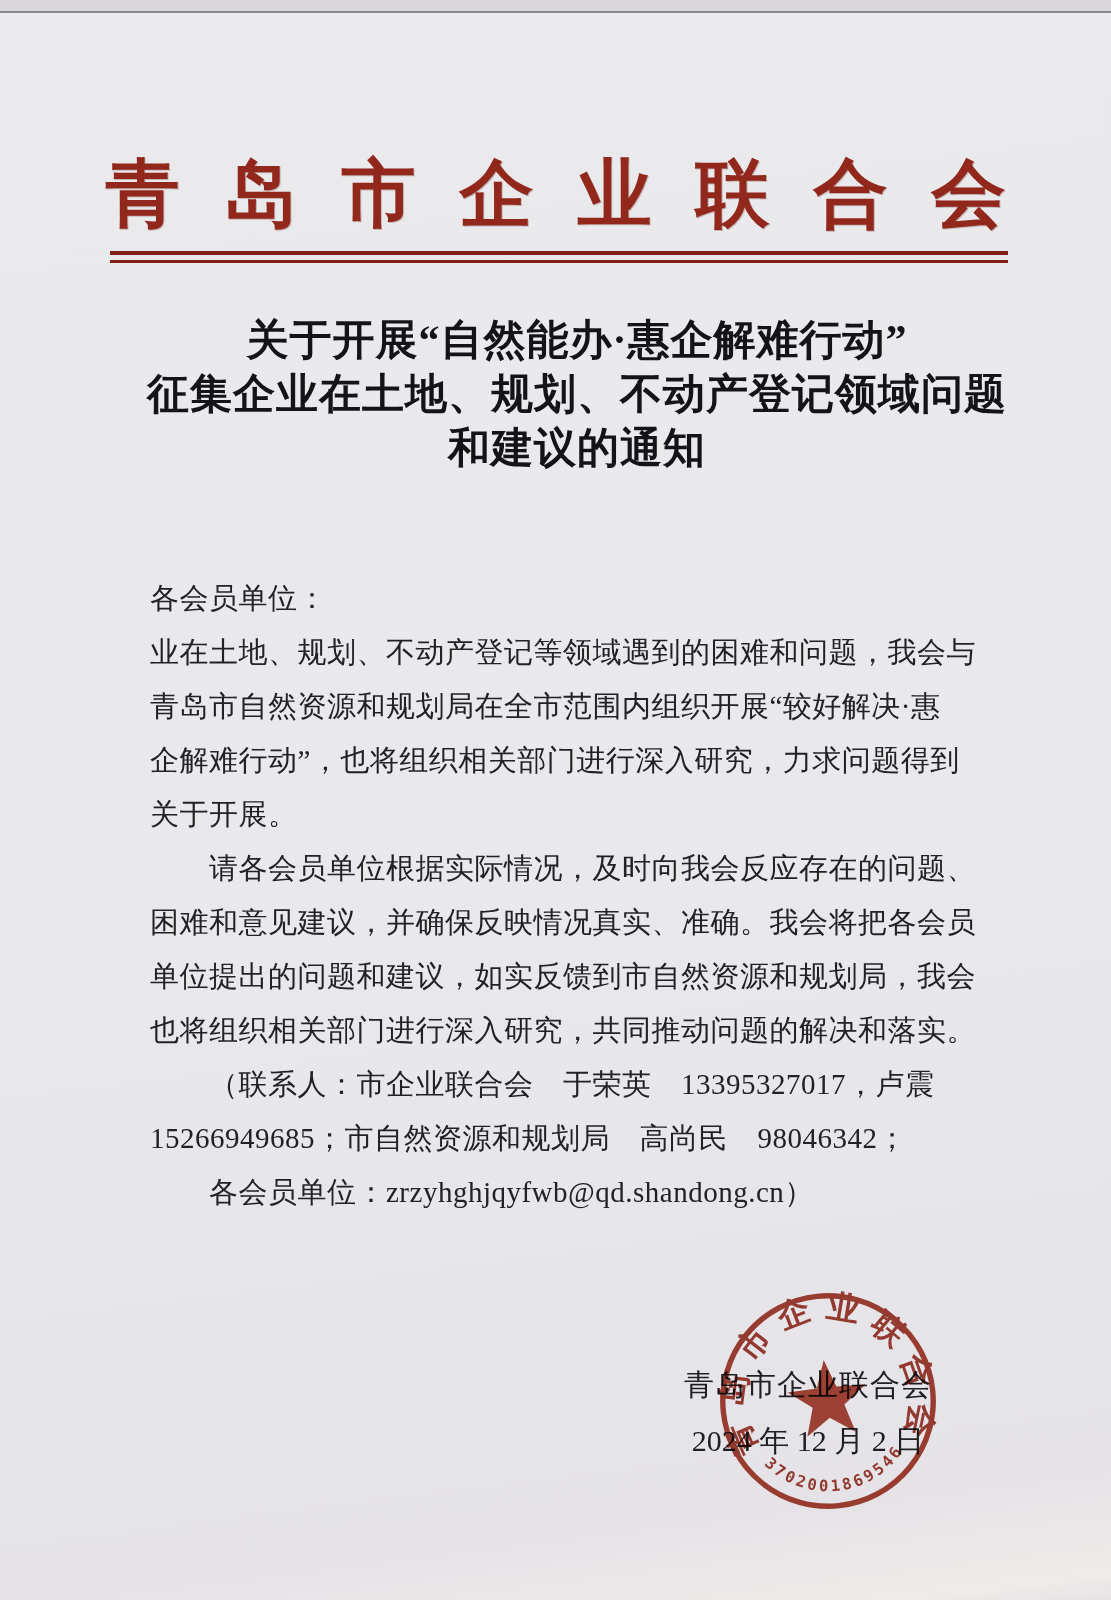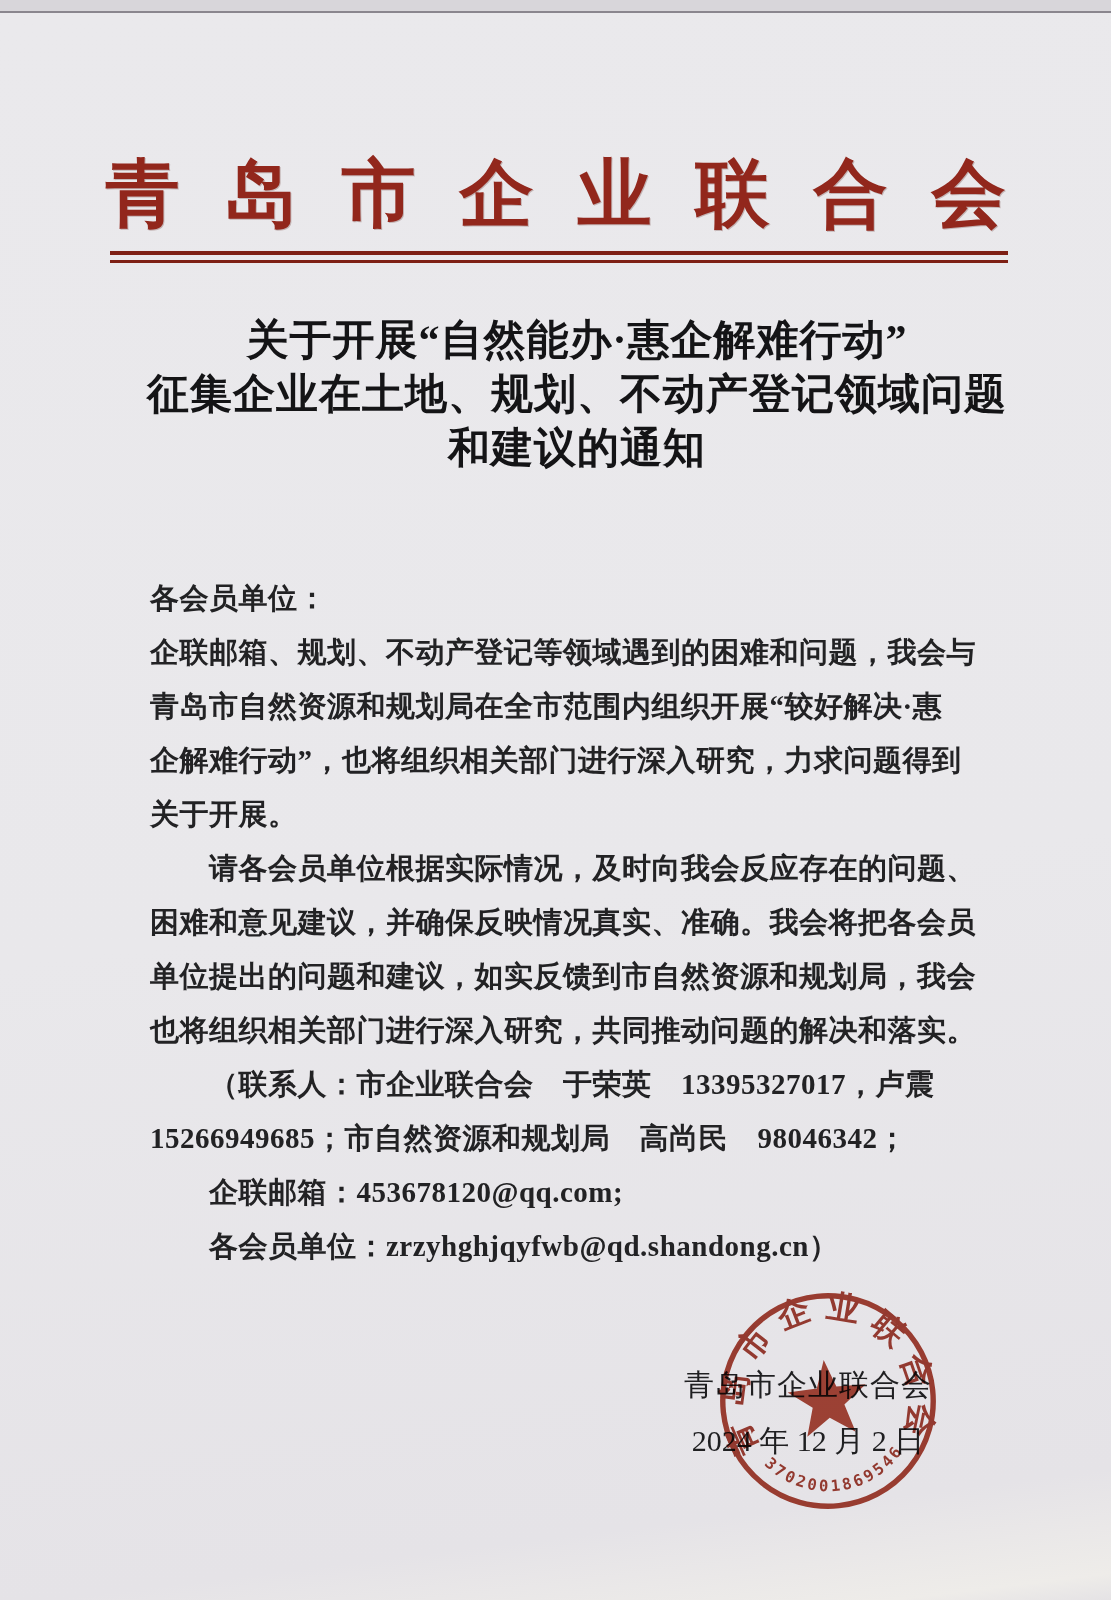--- a/index.html
+++ b/index.html
@@ -35,21 +35,20 @@
     font-size:42px; font-weight:bold;
     line-height:54px;
     color:#141416;
     letter-spacing:1px;
     padding-left:33px;
   }
   .body-text {
     position:absolute; top:558px; left:150px; width:830px;
     font-size:29px;
     color:#222224;
-    font-weight:bold;
   }
   .body-text .line {
     height:54px; line-height:54px;
     white-space:nowrap;
     letter-spacing:0.5px;
   }
   .signature-block {
     position:absolute; top:1338px; left:633px; width:350px;
     text-align:center;
     font-size:30px;
@@ -75,31 +74,30 @@
   <div class="red-rule"></div>
 
   <div class="doc-title">
     <div>关于开展“自然能办·惠企解难行动”</div>
     <div>征集企业在土地、规划、不动产登记领域问题</div>
     <div>和建议的通知</div>
   </div>
 
   <div class="body-text">
     <div class="line">各会员单位：</div>
-    <div class="line">企联邮箱、规划、不动产登记等领域遇到的困难和问题，我会与</div>
+    <div class="line">业在土地、规划、不动产登记等领域遇到的困难和问题，我会与</div>
     <div class="line">青岛市自然资源和规划局在全市范围内组织开展“较好解决·惠</div>
     <div class="line">企解难行动”，也将组织相关部门进行深入研究，力求问题得到</div>
     <div class="line">关于开展。</div>
     <div class="line">　　请各会员单位根据实际情况，及时向我会反应存在的问题、</div>
     <div class="line">困难和意见建议，并确保反映情况真实、准确。我会将把各会员</div>
     <div class="line">单位提出的问题和建议，如实反馈到市自然资源和规划局，我会</div>
     <div class="line">也将组织相关部门进行深入研究，共同推动问题的解决和落实。</div>
     <div class="line">　　（联系人：市企业联合会　于荣英　13395327017，卢震</div>
     <div class="line">15266949685；市自然资源和规划局　高尚民　98046342；</div>
-    <div class="line">　　企联邮箱：453678120@qq.com;</div>
     <div class="line">　　各会员单位：zrzyhghjqyfwb@qd.shandong.cn）</div>
   </div>
 
   <div class="signature-block">
     <div class="sig-org">青岛市企业联合会</div>
     <div class="sig-date">2024 年 12 月 2 日</div>
   </div>
 
   <div class="seal">
     <svg viewBox="0 0 240 240">

